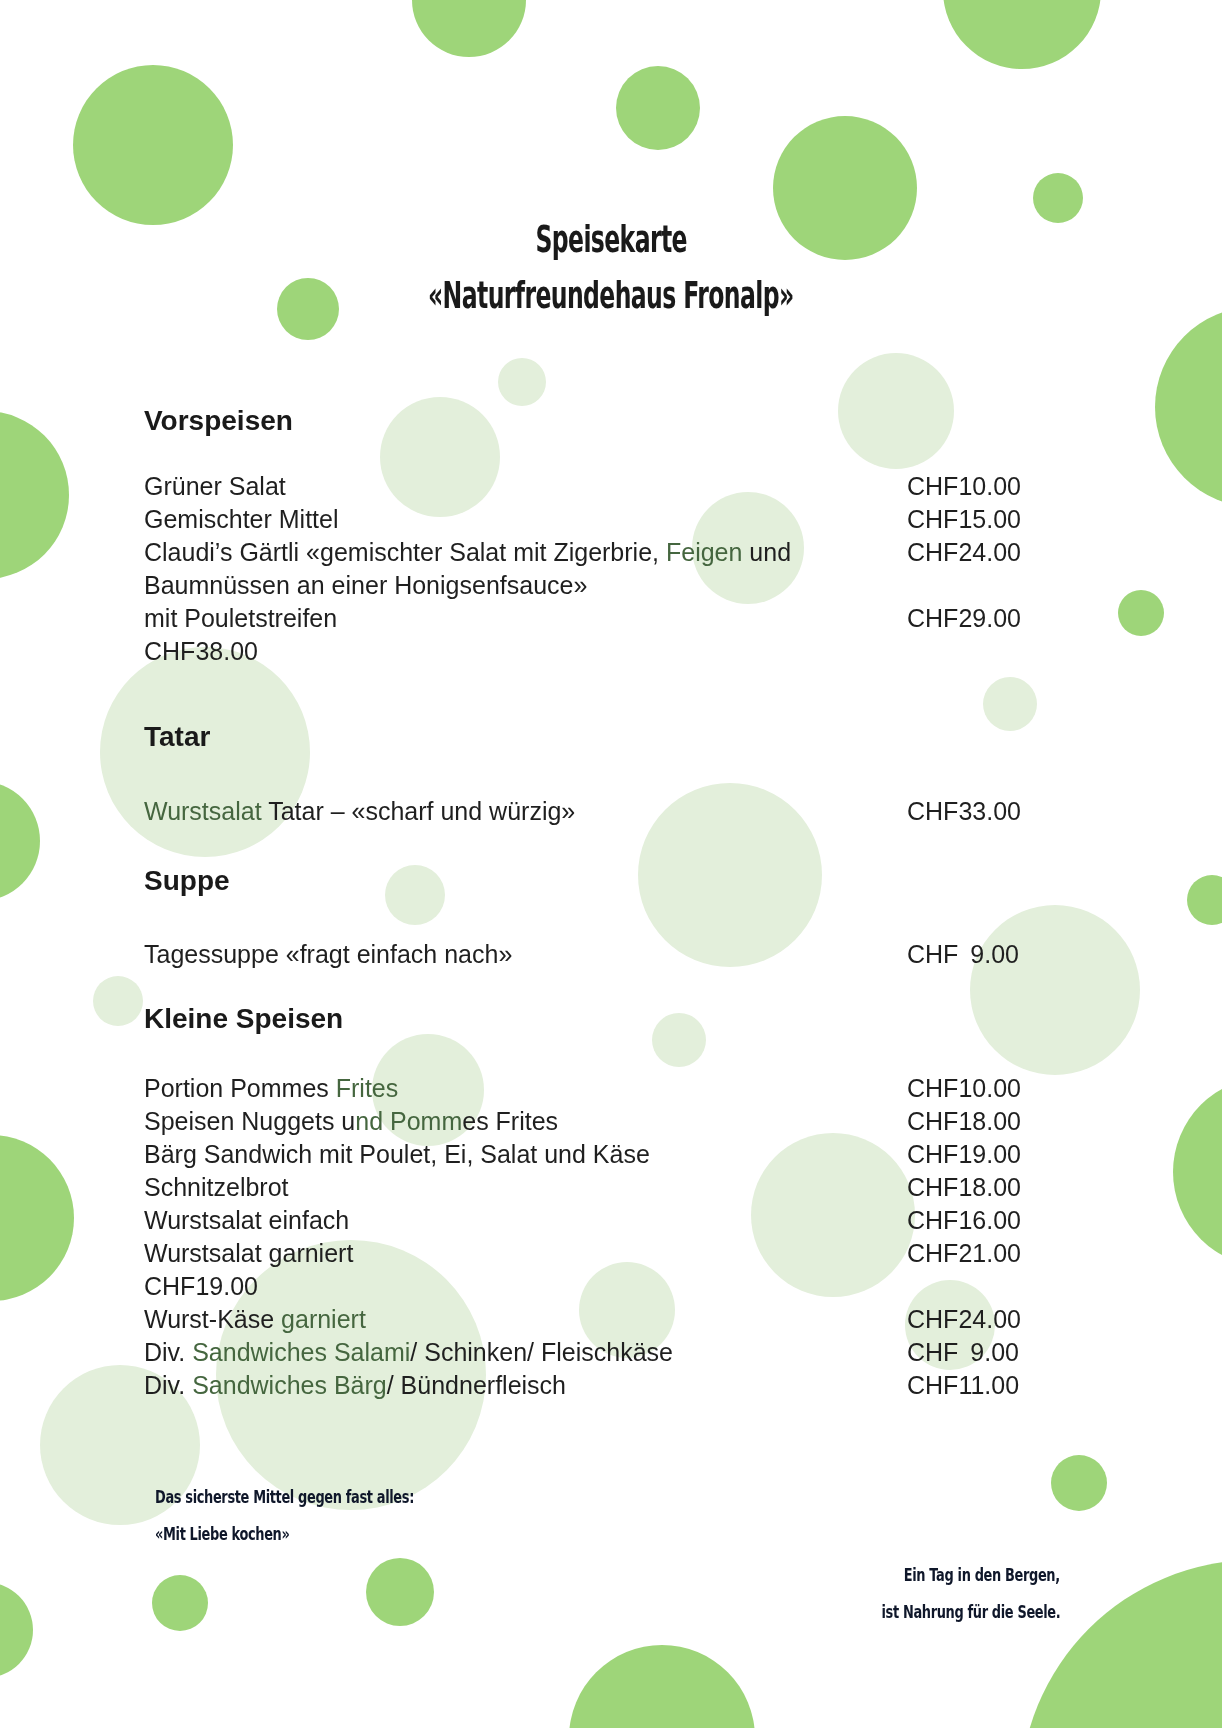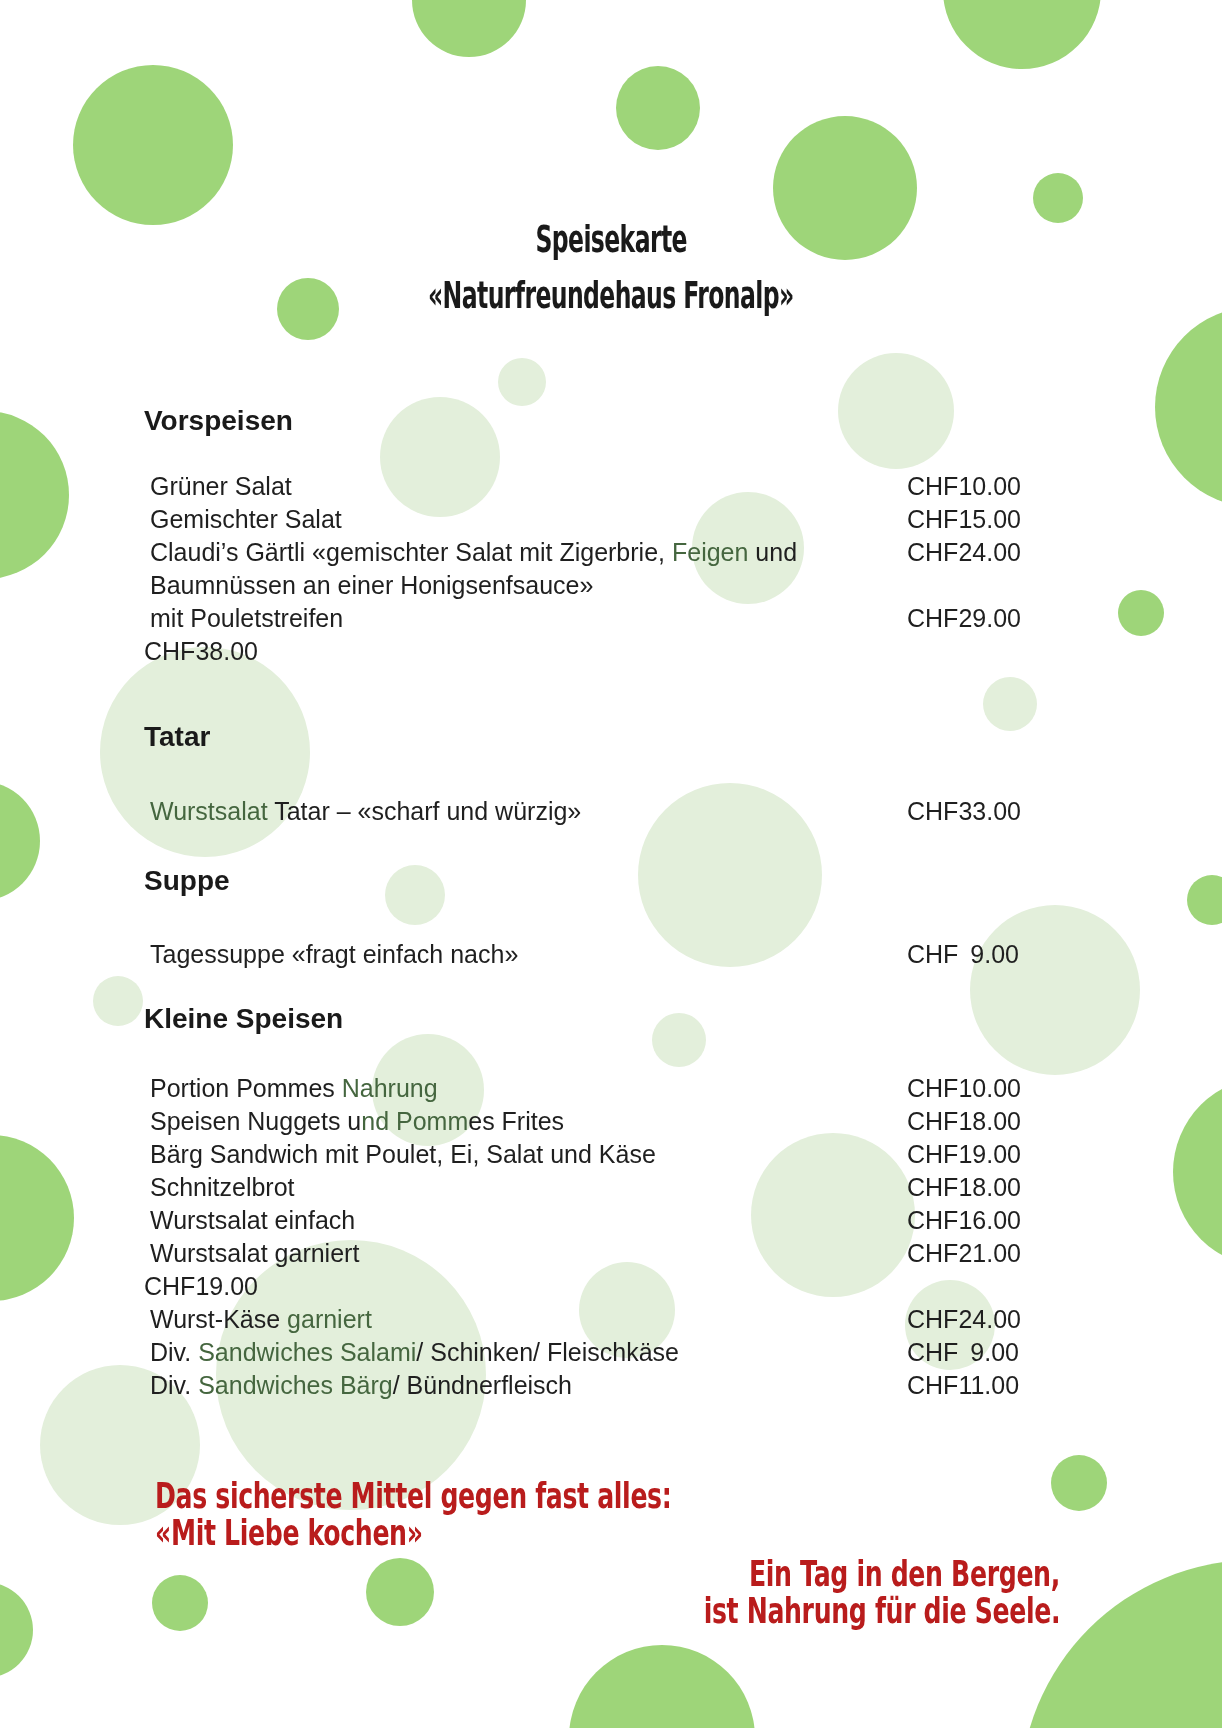--- a/index.html
+++ b/index.html
@@ -29,35 +29,35 @@
   .cond{display:inline-block;transform:scaleX(0.62);white-space:nowrap;letter-spacing:-1px;}
 
   .menu{position:absolute;left:144px;top:402px;width:875px;}
   .section{margin:0;}
   .heading{
     margin:0;font-size:28px;line-height:38px;font-weight:bold;color:#1a1a1a;
     font-family:"Liberation Sans",sans-serif;
   }
   .items{list-style:none;margin:0;padding:0;}
   .row{display:flex;align-items:baseline;font-size:25px;line-height:33px;}
-  .row .name{flex:1;padding-right:10px;margin-left:6px;}
+  .row .name{flex:1;padding-right:10px;}
   .row .price{width:112px;display:flex;justify-content:space-between;white-space:nowrap;}
   .green{color:var(--green-word);}
 
   .section:nth-child(1) .items{margin-top:30px;}
   .section:nth-child(2){margin-top:50px;}
   .section:nth-child(2) .items{margin-top:39px;}
   .section:nth-child(3){margin-top:34px;}
   .section:nth-child(3) .items{margin-top:38px;}
   .section:nth-child(4){margin-top:29px;}
   .section:nth-child(4) .items{margin-top:34px;}
 
   .footer-left,.footer-right{
     position:absolute;font-family:"DejaVu Sans",sans-serif;font-weight:bold;
-    font-size:35px;line-height:37px;color:#b91c1c;
+    font-size:18px;line-height:37px;color:#0f172a;
   }
   .footer-left{left:155px;top:1478px;text-align:left;}
   .footer-left .cond{transform:scaleX(0.72);transform-origin:left center;letter-spacing:-0.5px;}
   .footer-right{right:162px;top:1556px;text-align:right;}
   .footer-right .cond{transform:scaleX(0.72);transform-origin:right center;letter-spacing:-0.5px;}
 </style>
 </head>
 <body>
 
 <div class="page">
@@ -109,21 +109,21 @@
           <h3 class="heading">Vorspeisen</h3>
           <ul class="items">
             <li class="row">
               <span class="name"><span>Grüner Salat</span></span>
               <span class="price">
                 <span>CHF</span>
                 <span>10.00</span>
               </span>
             </li>
             <li class="row">
-              <span class="name"><span>Gemischter Salat</span></span>
+              <span class="name"><span>Gemischter Mittel</span></span>
               <span class="price">
                 <span>CHF</span>
                 <span>15.00</span>
               </span>
             </li>
             <li class="row">
               <span class="name"><span>Claudi’s Gärtli «gemischter Salat mit Zigerbrie, </span><span class="green">Feigen</span><span> und</span></span>
               <span class="price">
                 <span>CHF</span>
                 <span>24.00</span>
@@ -169,21 +169,21 @@
                 <span>CHF</span>
                 <span>9.00</span>
               </span>
             </li>
           </ul>
         </section>
         <section class="section">
           <h3 class="heading">Kleine Speisen</h3>
           <ul class="items">
             <li class="row">
-              <span class="name"><span>Portion Pommes </span><span class="green">Nahrung</span></span>
+              <span class="name"><span>Portion Pommes </span><span class="green">Frites</span></span>
               <span class="price">
                 <span>CHF</span>
                 <span>10.00</span>
               </span>
             </li>
             <li class="row">
               <span class="name"><span>Speisen Nuggets u</span><span class="green">nd Pomm</span><span>es Frites</span></span>
               <span class="price">
                 <span>CHF</span>
                 <span>18.00</span>

